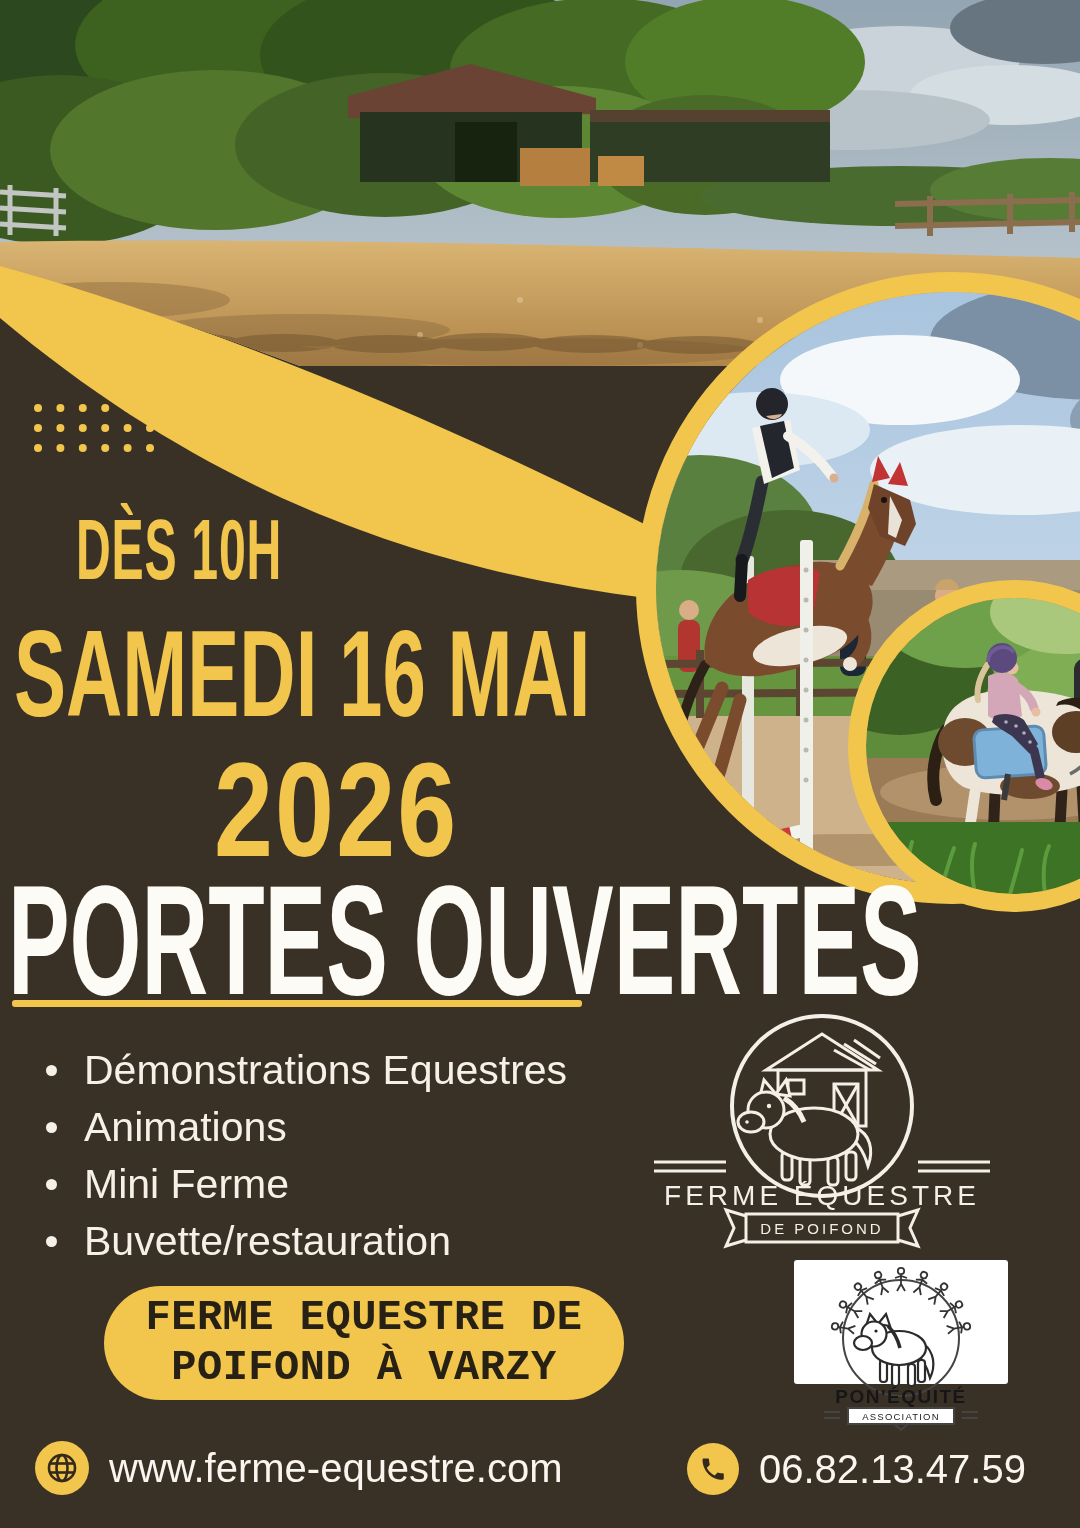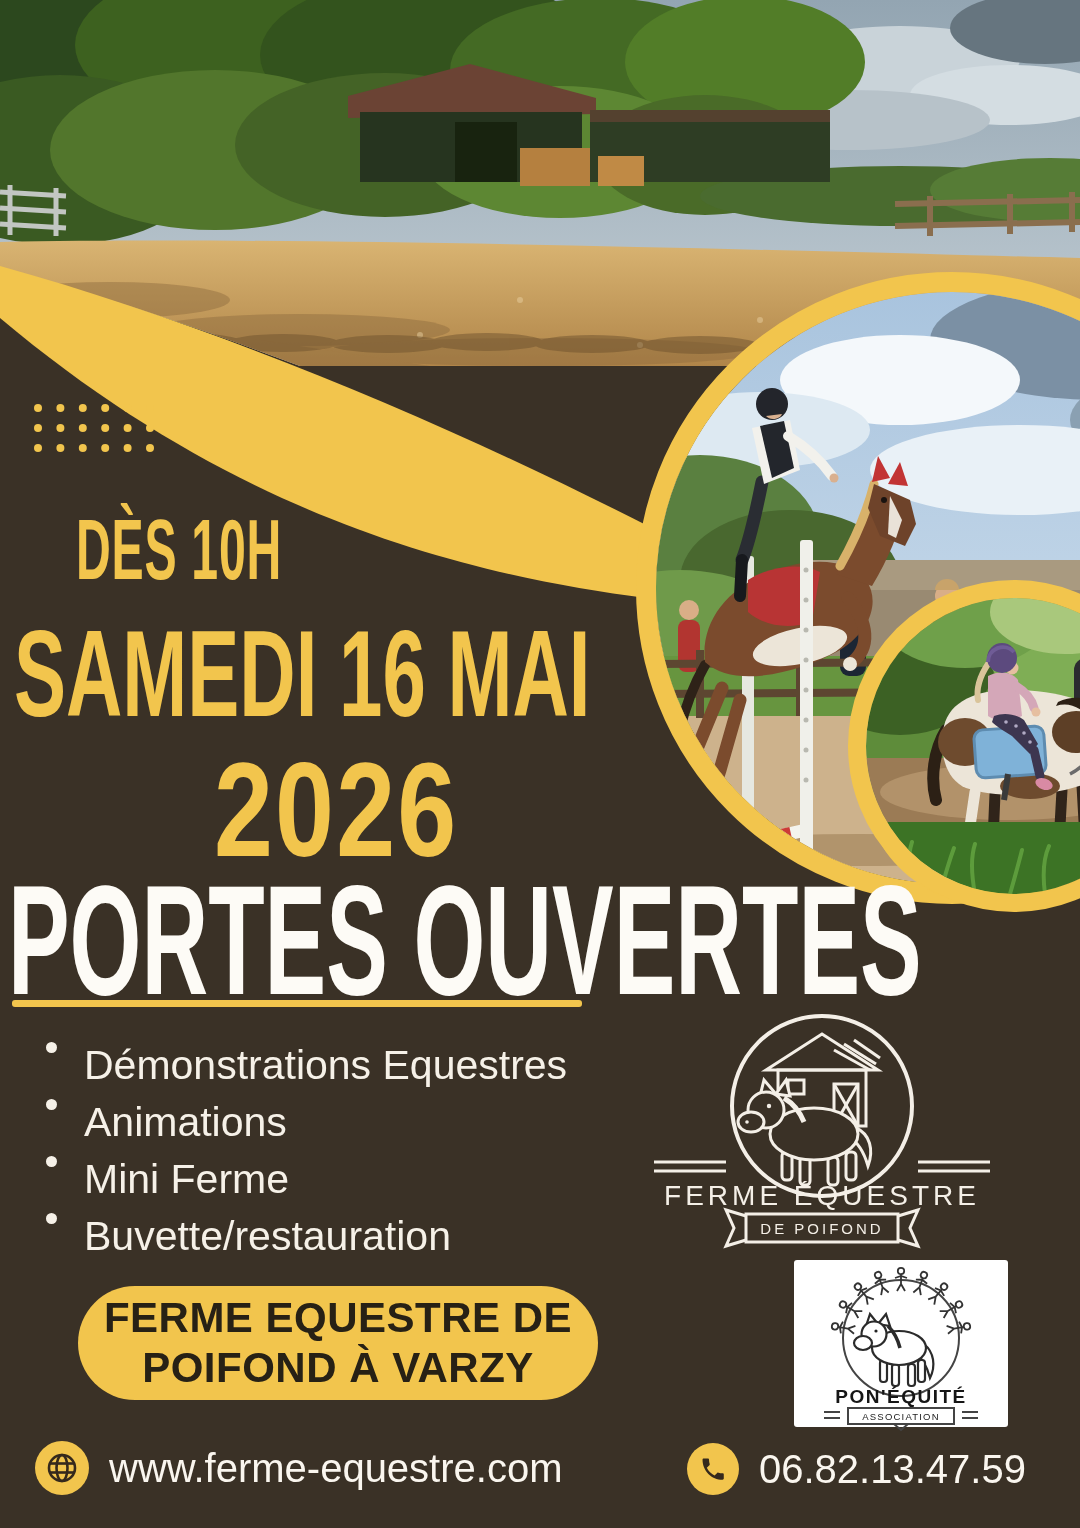--- a/index.html
+++ b/index.html
@@ -14,26 +14,26 @@
   }
   .abs{position:absolute;}
   .disp{position:absolute;font-weight:bold;color:var(--yellow);
         white-space:nowrap;line-height:1;transform-origin:left top;margin:0;}
   .time{left:76px;top:506px;font-size:66px;transform:scale(0.73,1.30);letter-spacing:1px;}
   .dateline{left:14px;top:612px;font-size:100px;transform:scale(0.78,1.22);}
   .year{left:214px;top:742px;font-size:100px;transform:scale(1.06,1.34);letter-spacing:2px;}
   .title{left:8px;top:862px;font-size:124px;color:#FDFBF6;transform:scale(0.745,1.26);}
   .rule{left:12px;top:1000px;width:570px;height:7px;background:var(--yellow);border-radius:3px;}
   .bullets{position:absolute;left:46px;top:1042px;list-style:none;margin:0;padding:0;}
-  .bullets li{display:flex;align-items:flex-start;height:57px;color:#F6F1E8;font-size:41px;}
+  .bullets li{display:flex;align-items:center;height:57px;color:#F6F1E8;font-size:41px;}
   .bullets .dot{width:11px;height:11px;border-radius:50%;background:#F6F1E8;margin-right:27px;flex:none;}
-  .pill{position:absolute;left:78px;top:1286px;width:520px;height:114px;background:var(--yellow);
-        border-radius:60px;display:flex;align-items:center;justify-content:center;text-align:center;}
+  .pill{position:absolute;left:104px;top:1286px;width:520px;height:114px;background:var(--yellow);
+        border-radius:60px;display:flex;align-items:center;justify-content:center;text-align:center;font-family:Liberation Mono, monospace;}
   .pill span{font-size:42px;font-weight:bold;color:var(--dark);line-height:1.2;width:470px;letter-spacing:.5px;}
-  .assoc{position:absolute;left:794px;top:1260px;width:214px;height:167px;background:#fff;border-radius:3px;}
+  .assoc{position:absolute;left:794px;top:1260px;width:214px;height:124px;background:#fff;border-radius:3px;}
   .footitem{position:absolute;display:flex;align-items:center;gap:19px;color:#FAF6EF;font-size:40px;}
   .site{left:34px;top:1440px;}
   .tel{left:686px;top:1442px;text-align:center;}
   svg text{font-family:"Liberation Sans",sans-serif;}
 </style>
 </head>
 <body>
 
 <div class="poster">
 

